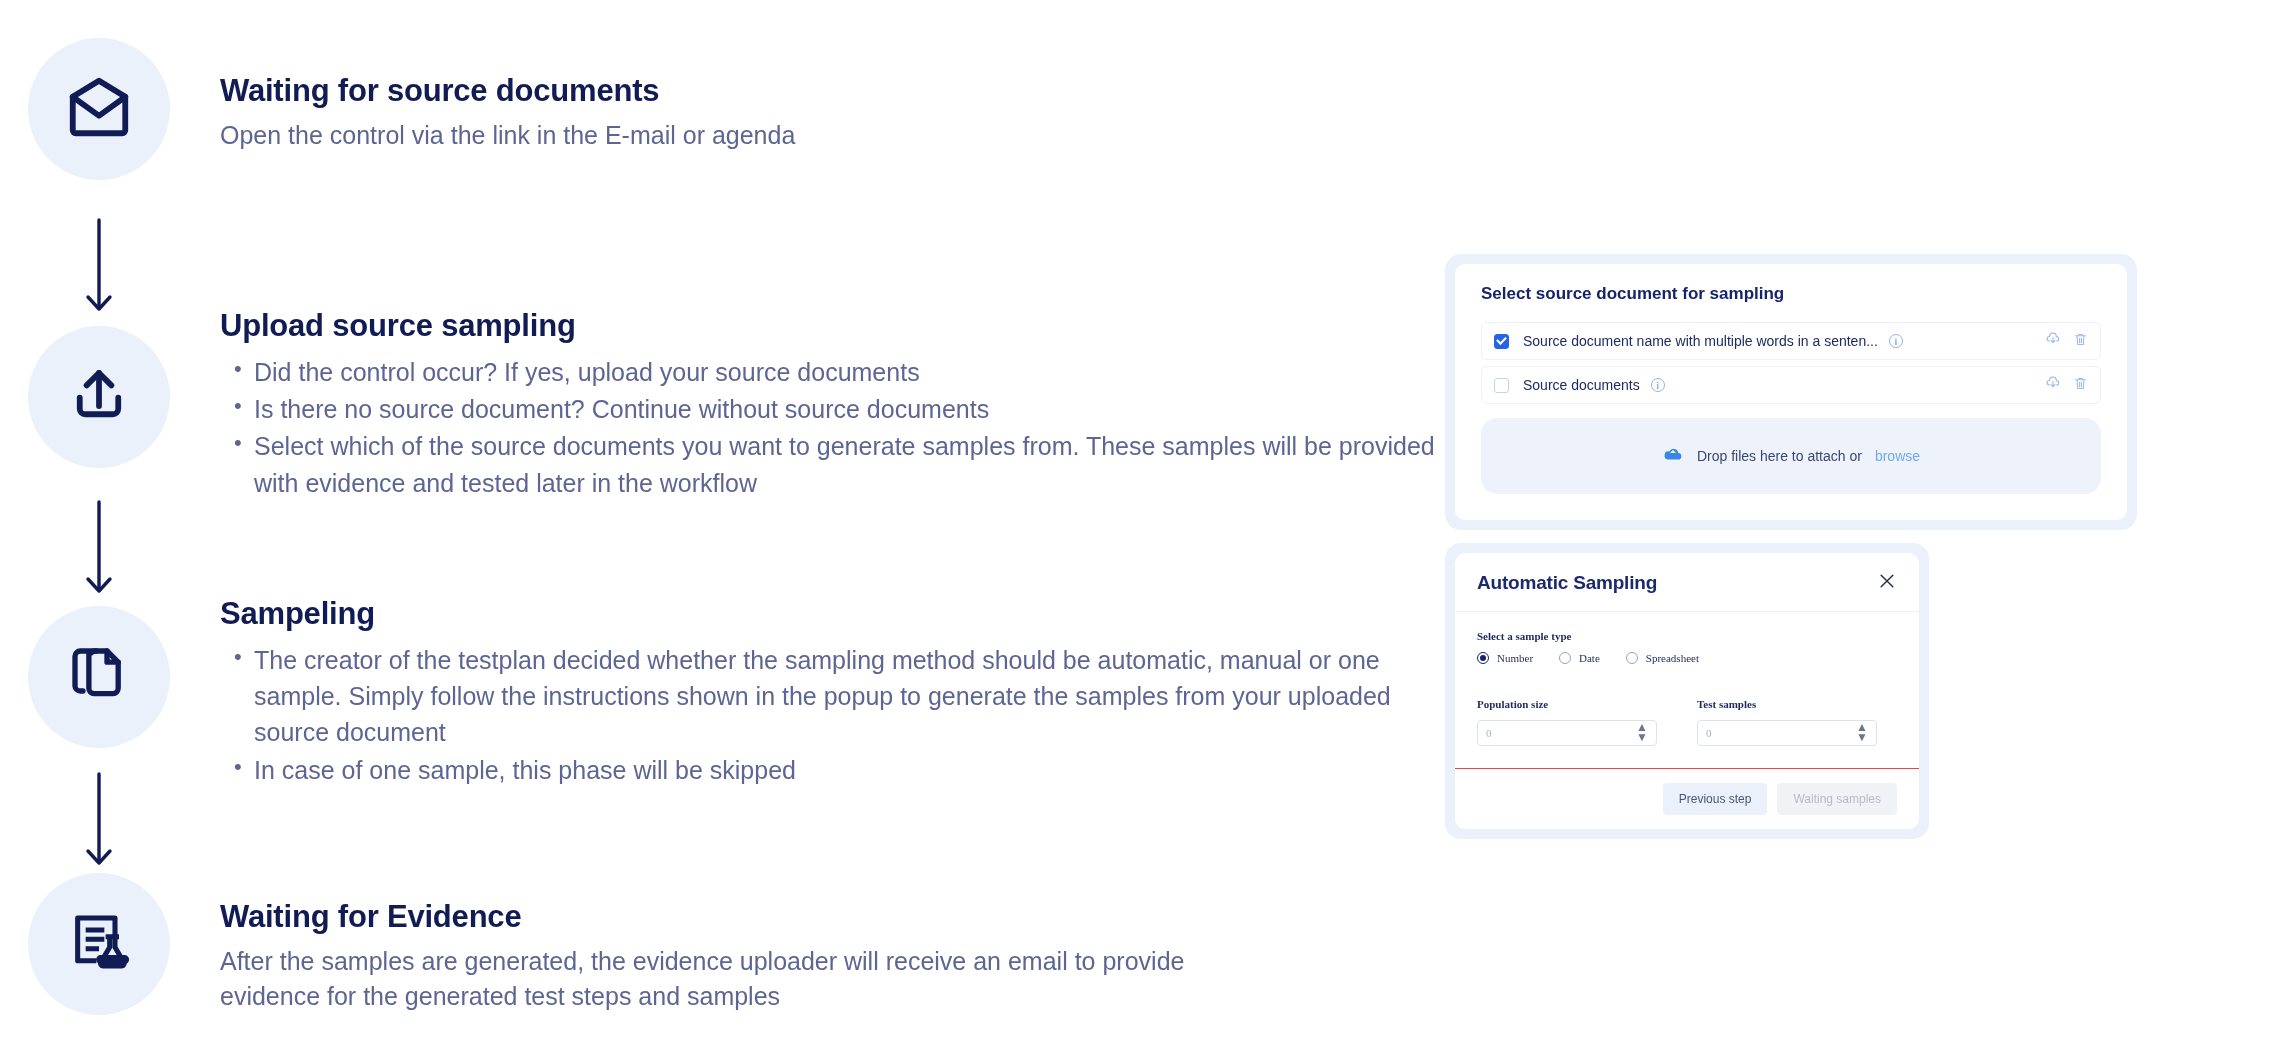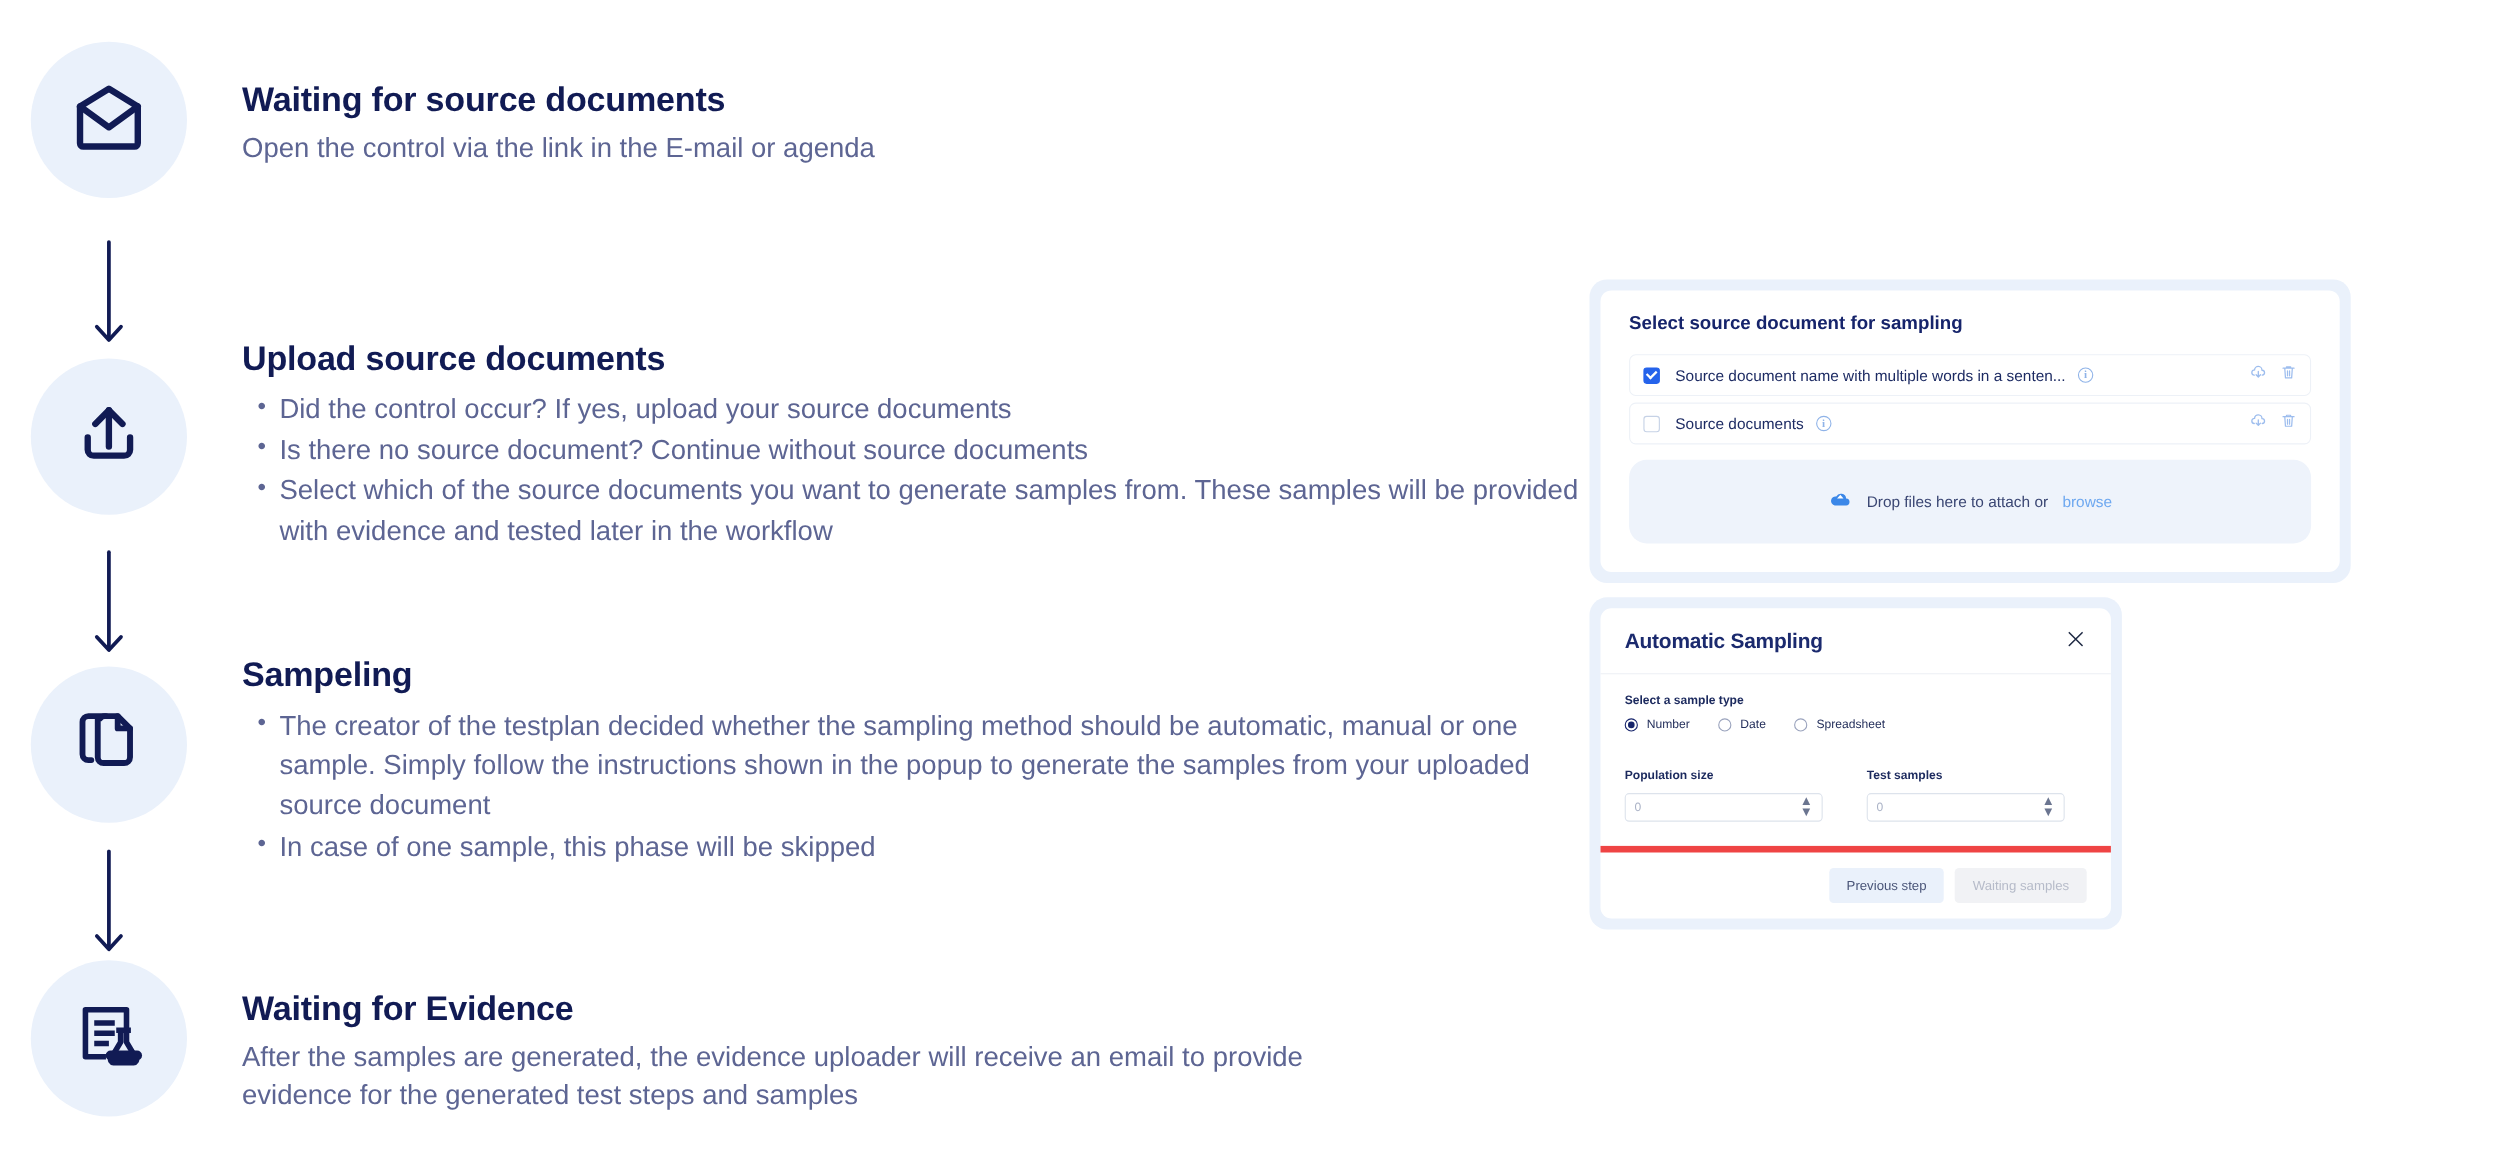--- a/index.html
+++ b/index.html
@@ -102,21 +102,21 @@
 
   
   .dlg-outer { background: #eaf1fb; border-radius: 16px; padding: 10px; }
   .dlg-inner { background: #fff; border-radius: 10px; width: 464px; }
   .dlg-head {
     display: flex; align-items: center; justify-content: space-between;
     padding: 18px 22px 16px 22px;
     border-bottom: 1px solid #eef1f6;
   }
   .dlg-title { font-size: 19px; font-weight: 700; color: #1b2a6e; letter-spacing: -0.2px; }
-  .dlg-body { padding: 18px 22px 22px 22px; border-bottom: 6px solid #ef4444; }
+  .dlg-body { padding: 18px 22px 22px 22px; border-bottom: 1px solid #ef4444; font-family: Liberation Serif, serif; }
   .fld-label { font-size: 11px; font-weight: 700; color: #1c2a5e; margin-bottom: 10px; }
   .radios { display: flex; align-items: center; gap: 26px; margin-bottom: 34px; }
   .radio { display: flex; align-items: center; gap: 8px; }
   .rd {
     width: 12px; height: 12px; border-radius: 50%;
     border: 1.4px solid #9aa3bd; background: #fff;
     display: flex; align-items: center; justify-content: center;
   }
   .rd.on { border-color: #16246b; }
   .rd.on::after { content:""; width: 6px; height: 6px; border-radius:50%; background:#16246b; }
@@ -165,21 +165,21 @@
     <div class="step-icon-wrap" style="top:326px">
       <span>
         <svg width="66" height="66" viewBox="0 0 24 24" fill="none" stroke="#111b54" stroke-width="2.1" stroke-linecap="round" stroke-linejoin="round">
           <path d="M12 16V4"></path>
             <path d="M7.5 8.5 12 4l4.5 4.5"></path>
           <path d="M5 13v4a2 2 0 0 0 2 2h10a2 2 0 0 0 2-2v-4"></path>
         </svg>
       </span>
     </div>
     <div class="step-body" style="top:307px">
-      <div class="step-title">Upload source documents</div>
+      <div class="step-title">Upload source sampling</div>
       <ul class="bullets">
         <li>Did the control occur? If yes, upload your source documents</li>
         <li>Is there no source document? Continue without source documents</li>
         <li>Select which of the source documents you want to generate samples from. These samples will be provided with evidence and tested later in the workflow</li>
       </ul>
     </div>
 
     <div class="connector" style="top:500px">
       <svg width="34" height="96" viewBox="0 0 34 96" fill="none" stroke="#111b54" stroke-width="3.4" stroke-linecap="round" stroke-linejoin="round">
         <path d="M17 2v88"></path>

